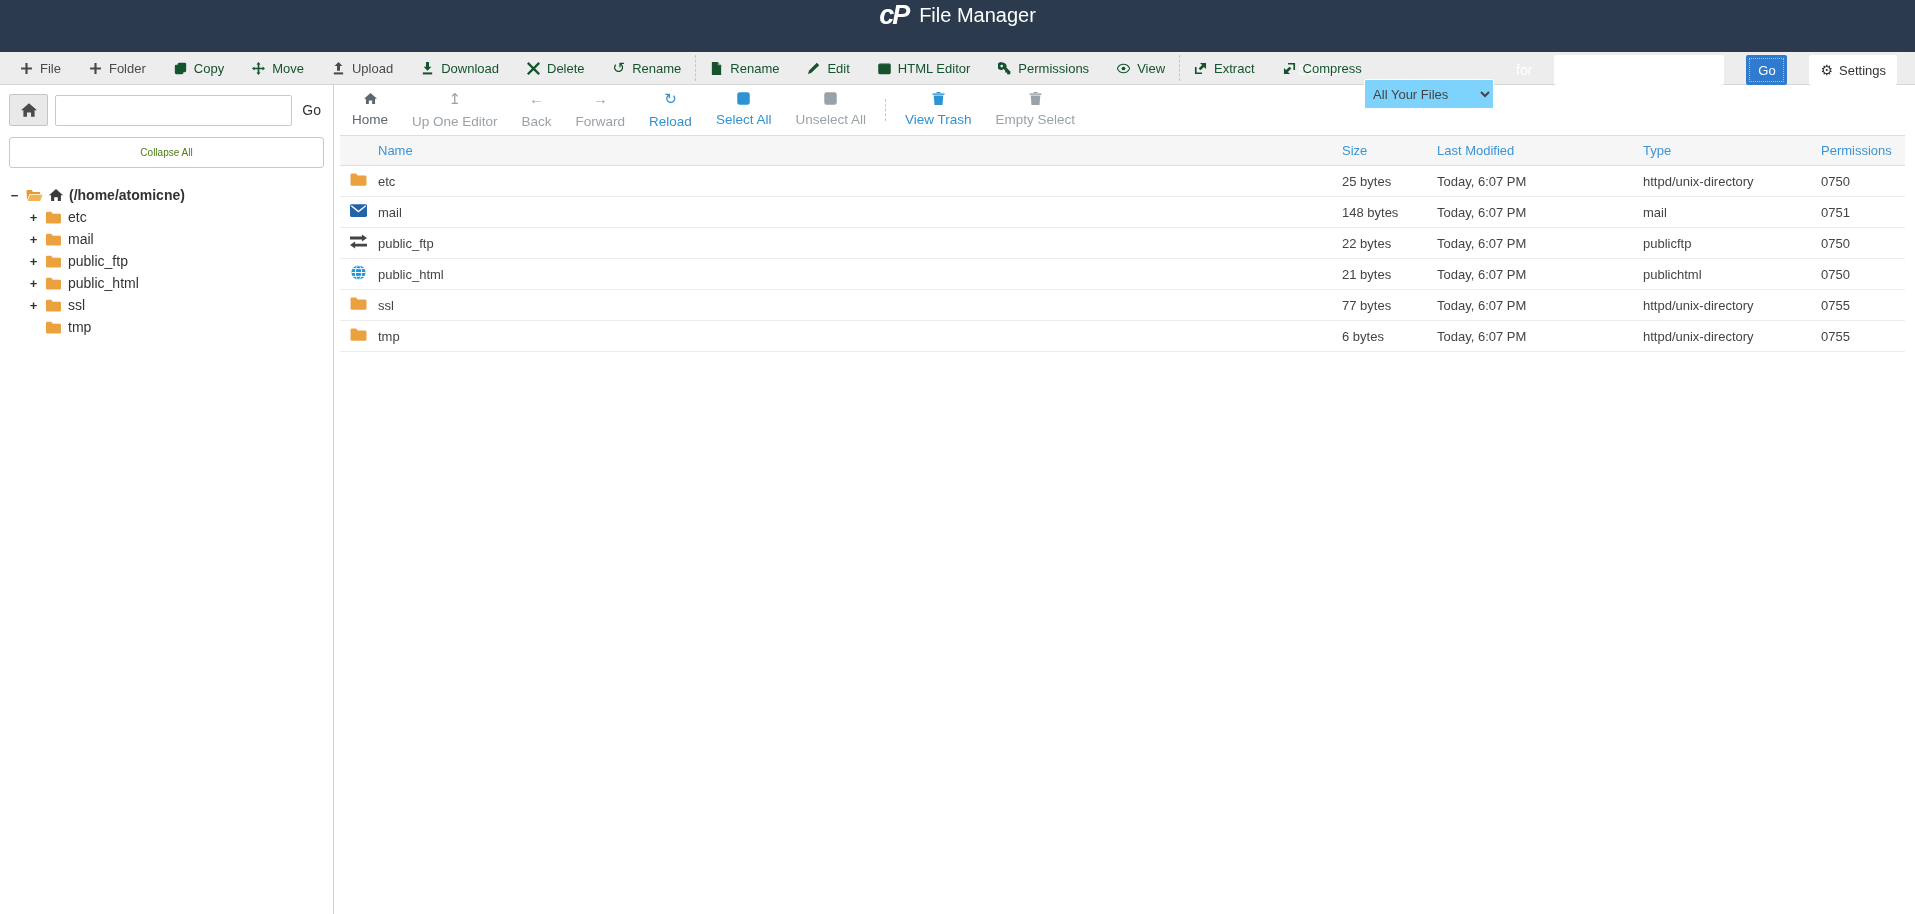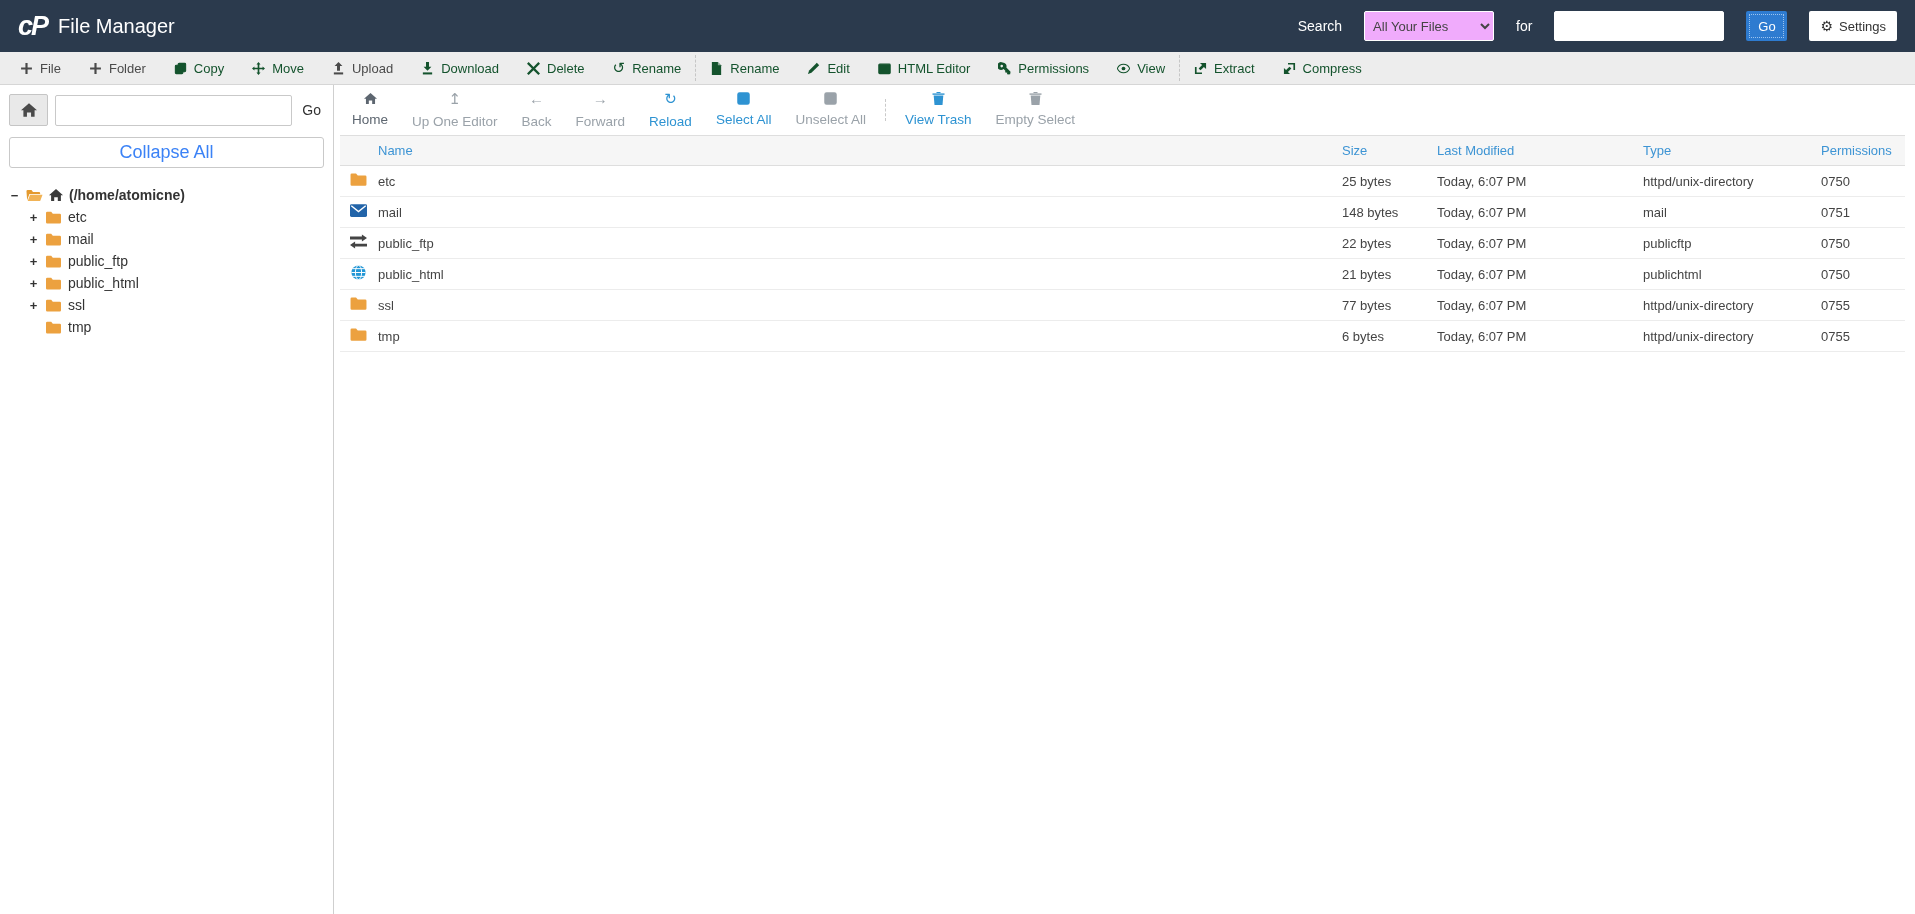--- a/index.html
+++ b/index.html
@@ -3,26 +3,26 @@
 <meta charset="utf-8">
 <style>
   * { margin:0; padding:0; box-sizing:border-box; }
   html,body { width:1915px; height:914px; overflow:hidden; background:#fff;
     font-family:"Liberation Sans", sans-serif; font-size:13px; color:#444; }
   button { font-family:"Liberation Sans", sans-serif; cursor:pointer; background:none; border:0; }
   svg { fill:currentColor; display:block; }
   .glyph { line-height:1; display:inline-block; }
 
   
-  .topbar { height:52px; background:#2b3a4d; display:flex; align-items:center; padding:0 18px; }
+  .topbar { height:52px; background:#2b3a4d; display:flex; align-items:center; padding:0 18px;flex-direction:column; }
   .brand { display:flex; align-items:center; gap:11px; }
   .cp-logo { color:#fff; font-weight:800; font-style:italic; font-size:27px; letter-spacing:-2px; }
   .app-title { color:#fff; font-size:20px; font-weight:400; }
   .search-area { margin-left:auto; display:flex; align-items:center; gap:22px; color:#fff; font-size:14px; }
-  .scope-select { height:30px; width:130px; font-size:13px; color:#444; border:1px solid #fff; border-radius:2px; background:#f0abfc; padding:0 4px; }
+  .scope-select { height:30px; width:130px; font-size:13px; color:#444; border:1px solid #fff; border-radius:2px; background:#7dd3fc; padding:0 4px;margin-top:48px; }
   .hdr-search-input { height:30px; width:170px; border:1px solid #fff; border-radius:2px; padding:0 7px; font-size:13px; }
   .go-btn { height:30px; width:41px; background:#2e7bd0; color:#fff; border-radius:2px; font-size:13px;
             outline:1px dotted #9cc3ee; outline-offset:-4px; }
   .settings-btn { height:30px; background:#fff; color:#333; border-radius:2px; padding:0 11px; font-size:13px;
             display:flex; align-items:center; gap:6px; }
   .settings-btn .glyph { font-size:14px; color:#333; }
 
   
   .toolbar { height:33px; background:#ededed; border-bottom:1px solid #d6d6d6; display:flex; align-items:stretch; padding:0 6px; }
   .tb-group { display:flex; }
@@ -37,21 +37,21 @@
 
   
   .sidebar { width:334px; min-width:334px; border-right:1px solid #cfcfcf; padding:9px 9px 0 9px; }
   .side-search { display:flex; align-items:center; gap:7px; margin-bottom:11px; }
   .home-btn { width:39px; height:32px; background:#e9e9e9; border:1px solid #c5c5c5; border-radius:2px;
               display:flex; align-items:center; justify-content:center; color:#4a4a4a; }
   .home-btn svg { width:16px; height:14px; }
   .side-input { flex:1; height:31px; border:1px solid #c9c9c9; border-radius:2px; padding:0 7px; font-size:13px; }
   .side-go { font-size:14px; color:#333; padding:0 3px; }
   .collapse-btn { width:100%; height:31px; background:#fff; border:1px solid #c9c9c9; border-radius:3px;
-                  font-size:18px; color:#3b82f6; margin-bottom:16px; }
+                  font-size:10px; color:#4d7c0f; margin-bottom:16px; }
   .tree { list-style:none; font-size:14px; color:#333; }
   .tree-row { display:flex; align-items:center; gap:6px; height:22px; cursor:pointer; }
   .tree-row.lvl1 { padding-left:19px; }
   .tree-row .toggle { width:11px; font-weight:700; font-size:13px; color:#333; text-align:center; }
   .tree-row .t-ico svg { width:17px; height:13px; }
   .tree-row .t-home svg { width:14px; height:12px; color:#3b3b3b; }
   .tree-row.root-row .t-label { font-weight:700; }
 
   
   .main { flex:1; padding:9px 10px 0 6px; overflow:hidden; }

